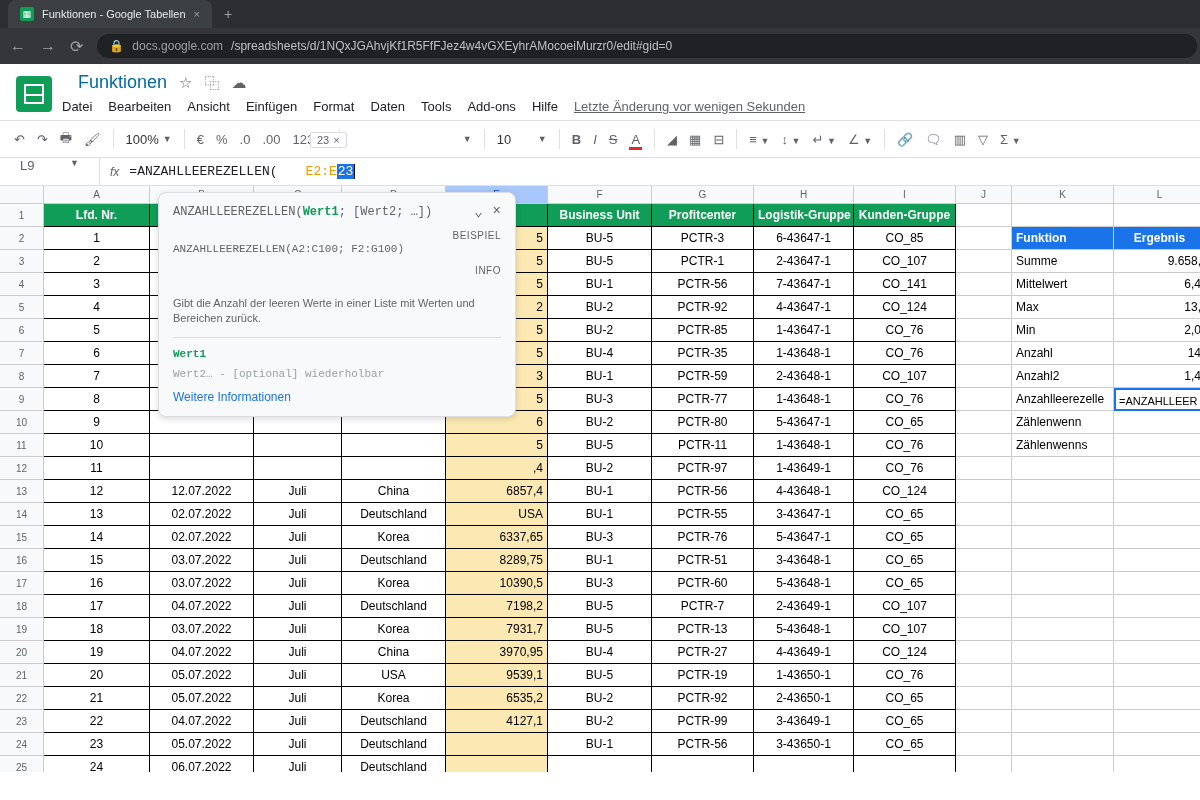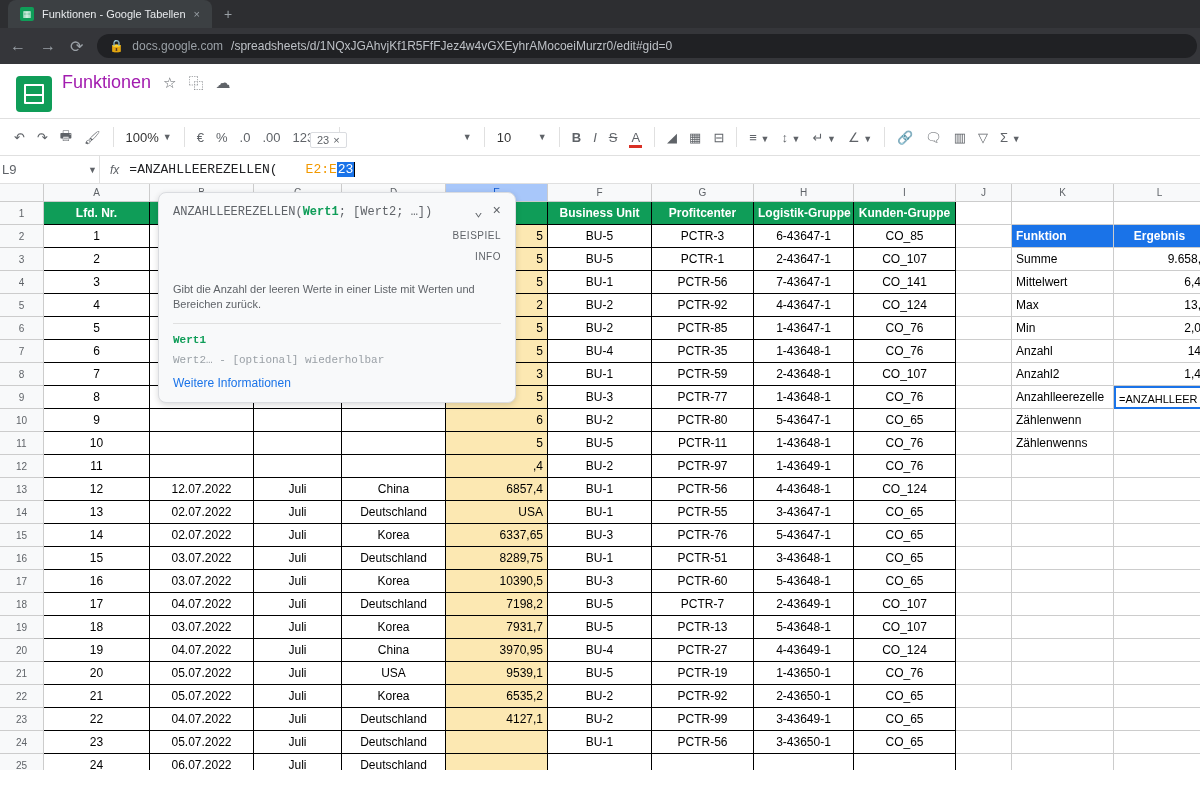--- a/index.html
+++ b/index.html
@@ -16,41 +16,41 @@
 .addr-input { background: #202124; border-radius: 14px; flex: 0 0 auto; width: 1100px; padding: 5px 12px; color: #9aa0a6; font-size: 12px; display: flex; align-items: center; gap: 8px; }
 .lock { color: #9aa0a6; }
 
 
 .docs-hdr { padding: 8px 16px 0 16px; display: flex; align-items: flex-start; gap: 10px; }
 .sheets-logo { width: 36px; height: 36px; background: #0f9d58; border-radius: 4px; position: relative; margin-top: 4px; }
 .sheets-logo::after { content: ""; position: absolute; inset: 8px; border: 2px solid #fff; border-radius: 1px; }
 .sheets-logo::before { content: ""; position: absolute; left: 8px; right: 8px; top: 50%; border-top: 2px solid #fff; }
 .hdr-mid { flex: 1; }
 .title-row { display: flex; align-items: center; gap: 12px; }
-.doc-title { font-size: 18px; color: #a21caf; }
+.doc-title { font-size: 18px; color: #0369a1; margin-left: 16px; }
 .title-icons { display: flex; gap: 12px; color: #5f6368; font-size: 15px; }
 .menu-row { display: flex; align-items: center; gap: 16px; padding-top: 6px; color: #202124; font-size: 13px; }
 .menu-item { cursor: pointer; }
 .last-edit { color: #5f6368; text-decoration: underline; }
 
 
 .toolbar { border-top: 1px solid #e0e0e0; border-bottom: 1px solid #e0e0e0; height: 38px; display: flex; align-items: center; padding: 0 14px; gap: 12px; color: #5f6368; font-size: 13px; margin-top: 6px; }
 .tb-sep { width: 1px; height: 20px; background: #e0e0e0; }
 .tb-btn { cursor: pointer; }
 .zoom { display: flex; align-items: center; gap: 4px; color: #333; text-align: right; }
 .font-size { display: flex; align-items: center; gap: 4px; color: #333; width: 50px; }
 .carat-down { font-size: 9px; color: #5f6368; }
 .font-color { position: relative; }
 .font-color span { border-bottom: 3px solid #d93025; padding: 0 2px; }
 .autosize-hint { position: absolute; top: 132px; left: 310px; background: #fff; border: 1px solid #dadce0; padding: 1px 6px; font-size: 11px; color: #5f6368; border-radius: 2px; display: flex; align-items: center; gap: 4px; }
 .autosize-hint .x { color: #5f6368; cursor: pointer; }
 
 
 .formula-row { display: flex; align-items: center; height: 28px; border-bottom: 1px solid #e0e0e0; }
-.cell-ref { width: 100px; padding: 0 2px; color: #5f6368; font-size: 13px; display: flex; align-items: center; justify-content: space-between; border-right: 1px solid #e0e0e0; height: 100%; }
+.cell-ref { width: 100px; padding: 0 20px; color: #5f6368; font-size: 13px; display: flex; justify-content: space-between; border-right: 1px solid #e0e0e0; height: 100%; }
 .fx { color: #5f6368; font-style: italic; padding: 0 10px; }
 .formula-text { font-family: 'Courier New', monospace; font-size: 13px; color: #202124; }
 .formula-text .fn { color: #202124; }
 .formula-text .range { color: #f29900; margin-left: 28px; }
 .formula-text .sel { background: #1a73e8; color: #fff; padding: 0 1px; }
 .formula-text .cursor { border-left: 1px solid #000; }
 
 
 .fn-tooltip { position: absolute; top: 192px; left: 158px; width: 358px; background: #f8f9fa; border: 1px solid #dadce0; border-radius: 8px; padding: 10px 14px 12px 14px; box-shadow: 0 2px 6px rgba(0,0,0,0.15); z-index: 10; }
 .fn-sig { font-family: 'Courier New', monospace; font-size: 12px; color: #5f6368; display: flex; justify-content: space-between; align-items: center; }
@@ -113,20 +113,32 @@
 <div class="docs-hdr">
   <div class="sheets-logo"></div>
   <div class="hdr-mid">
     <div class="title-row">
       <span class="doc-title">Funktionen</span>
       <div class="title-icons">
         <span>☆</span>
         <span>⿻</span>
         <span>☁</span>
       </div>
+    </div>
+    <div class="menu-row">
+      <span class="menu-item">Datei</span>
+      <span class="menu-item">Bearbeiten</span>
+      <span class="menu-item">Ansicht</span>
+      <span class="menu-item">Einfügen</span>
+      <span class="menu-item">Format</span>
+      <span class="menu-item">Daten</span>
+      <span class="menu-item">Tools</span>
+      <span class="menu-item">Add-ons</span>
+      <span class="menu-item">Hilfe</span>
+      <span class="last-edit">Letzte Änderung vor wenigen Sekunden</span>
     </div>
   </div>
 </div>
 
 <div class="toolbar">
   <span class="tb-btn">↶</span>
   <span class="tb-btn">↷</span>
   <span class="tb-btn">🖶</span>
   <span class="tb-btn">🖌</span>
   <div class="tb-sep"></div>
@@ -587,19 +599,20 @@
   <div class="fn-sig">
     <span>
       <span>ANZAHLLEEREZELLEN(</span><span class="arg1">Wert1</span><span>; [Wert2; …])</span>
     </span>
     <span class="tt-ctrls">
       <span>⌄</span>
       <span>×</span>
     </span>
   </div>
   <div class="fn-sec-title">BEISPIEL</div>
+  <div class="fn-example">ANZAHLLEEREZELLEN(A2:C100; F2:G100)</div>
   <div class="fn-sec-title">INFO</div>
   <div class="fn-info">Gibt die Anzahl der leeren Werte in einer Liste mit Werten und Bereichen zurück.</div>
   <hr style="border:none;border-top:1px solid #e0e0e0;margin-top:10px">
   <div class="fn-arg-name">Wert1</div>
   <div class="fn-arg-name2">Wert2… - [optional] wiederholbar</div>
   <a class="fn-link">Weitere Informationen</a>
 </div>
 
 </body></html>

